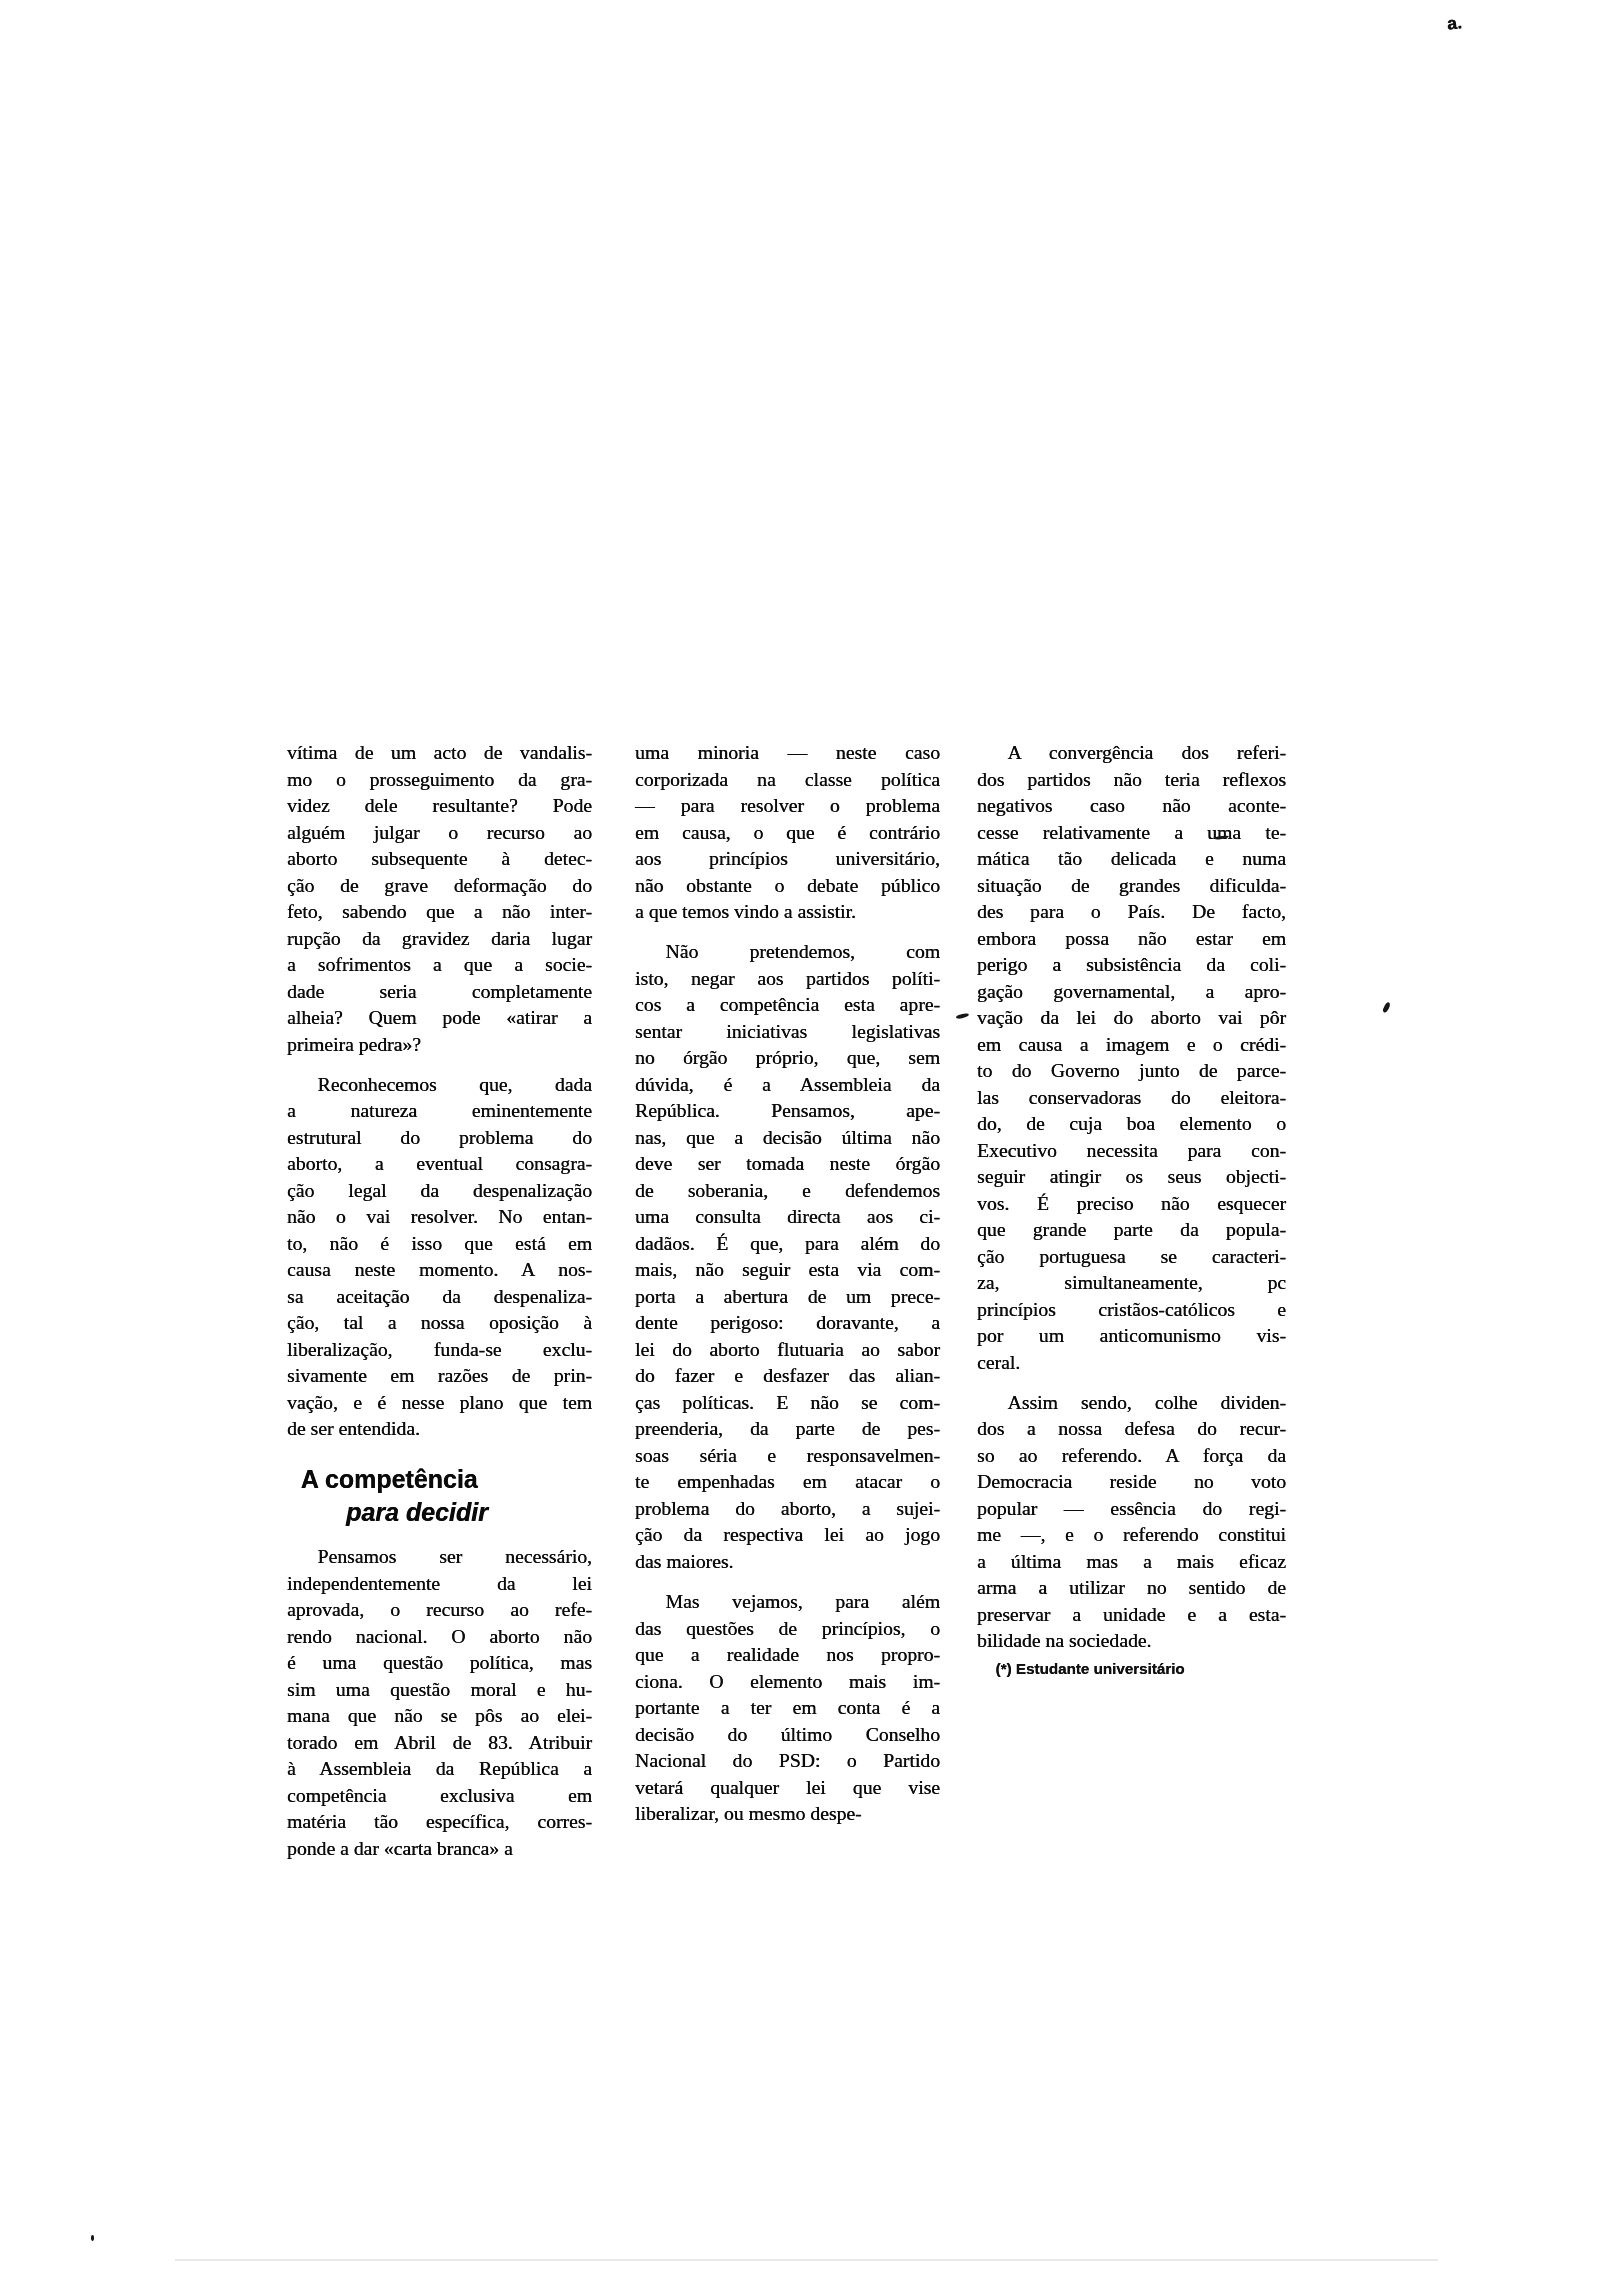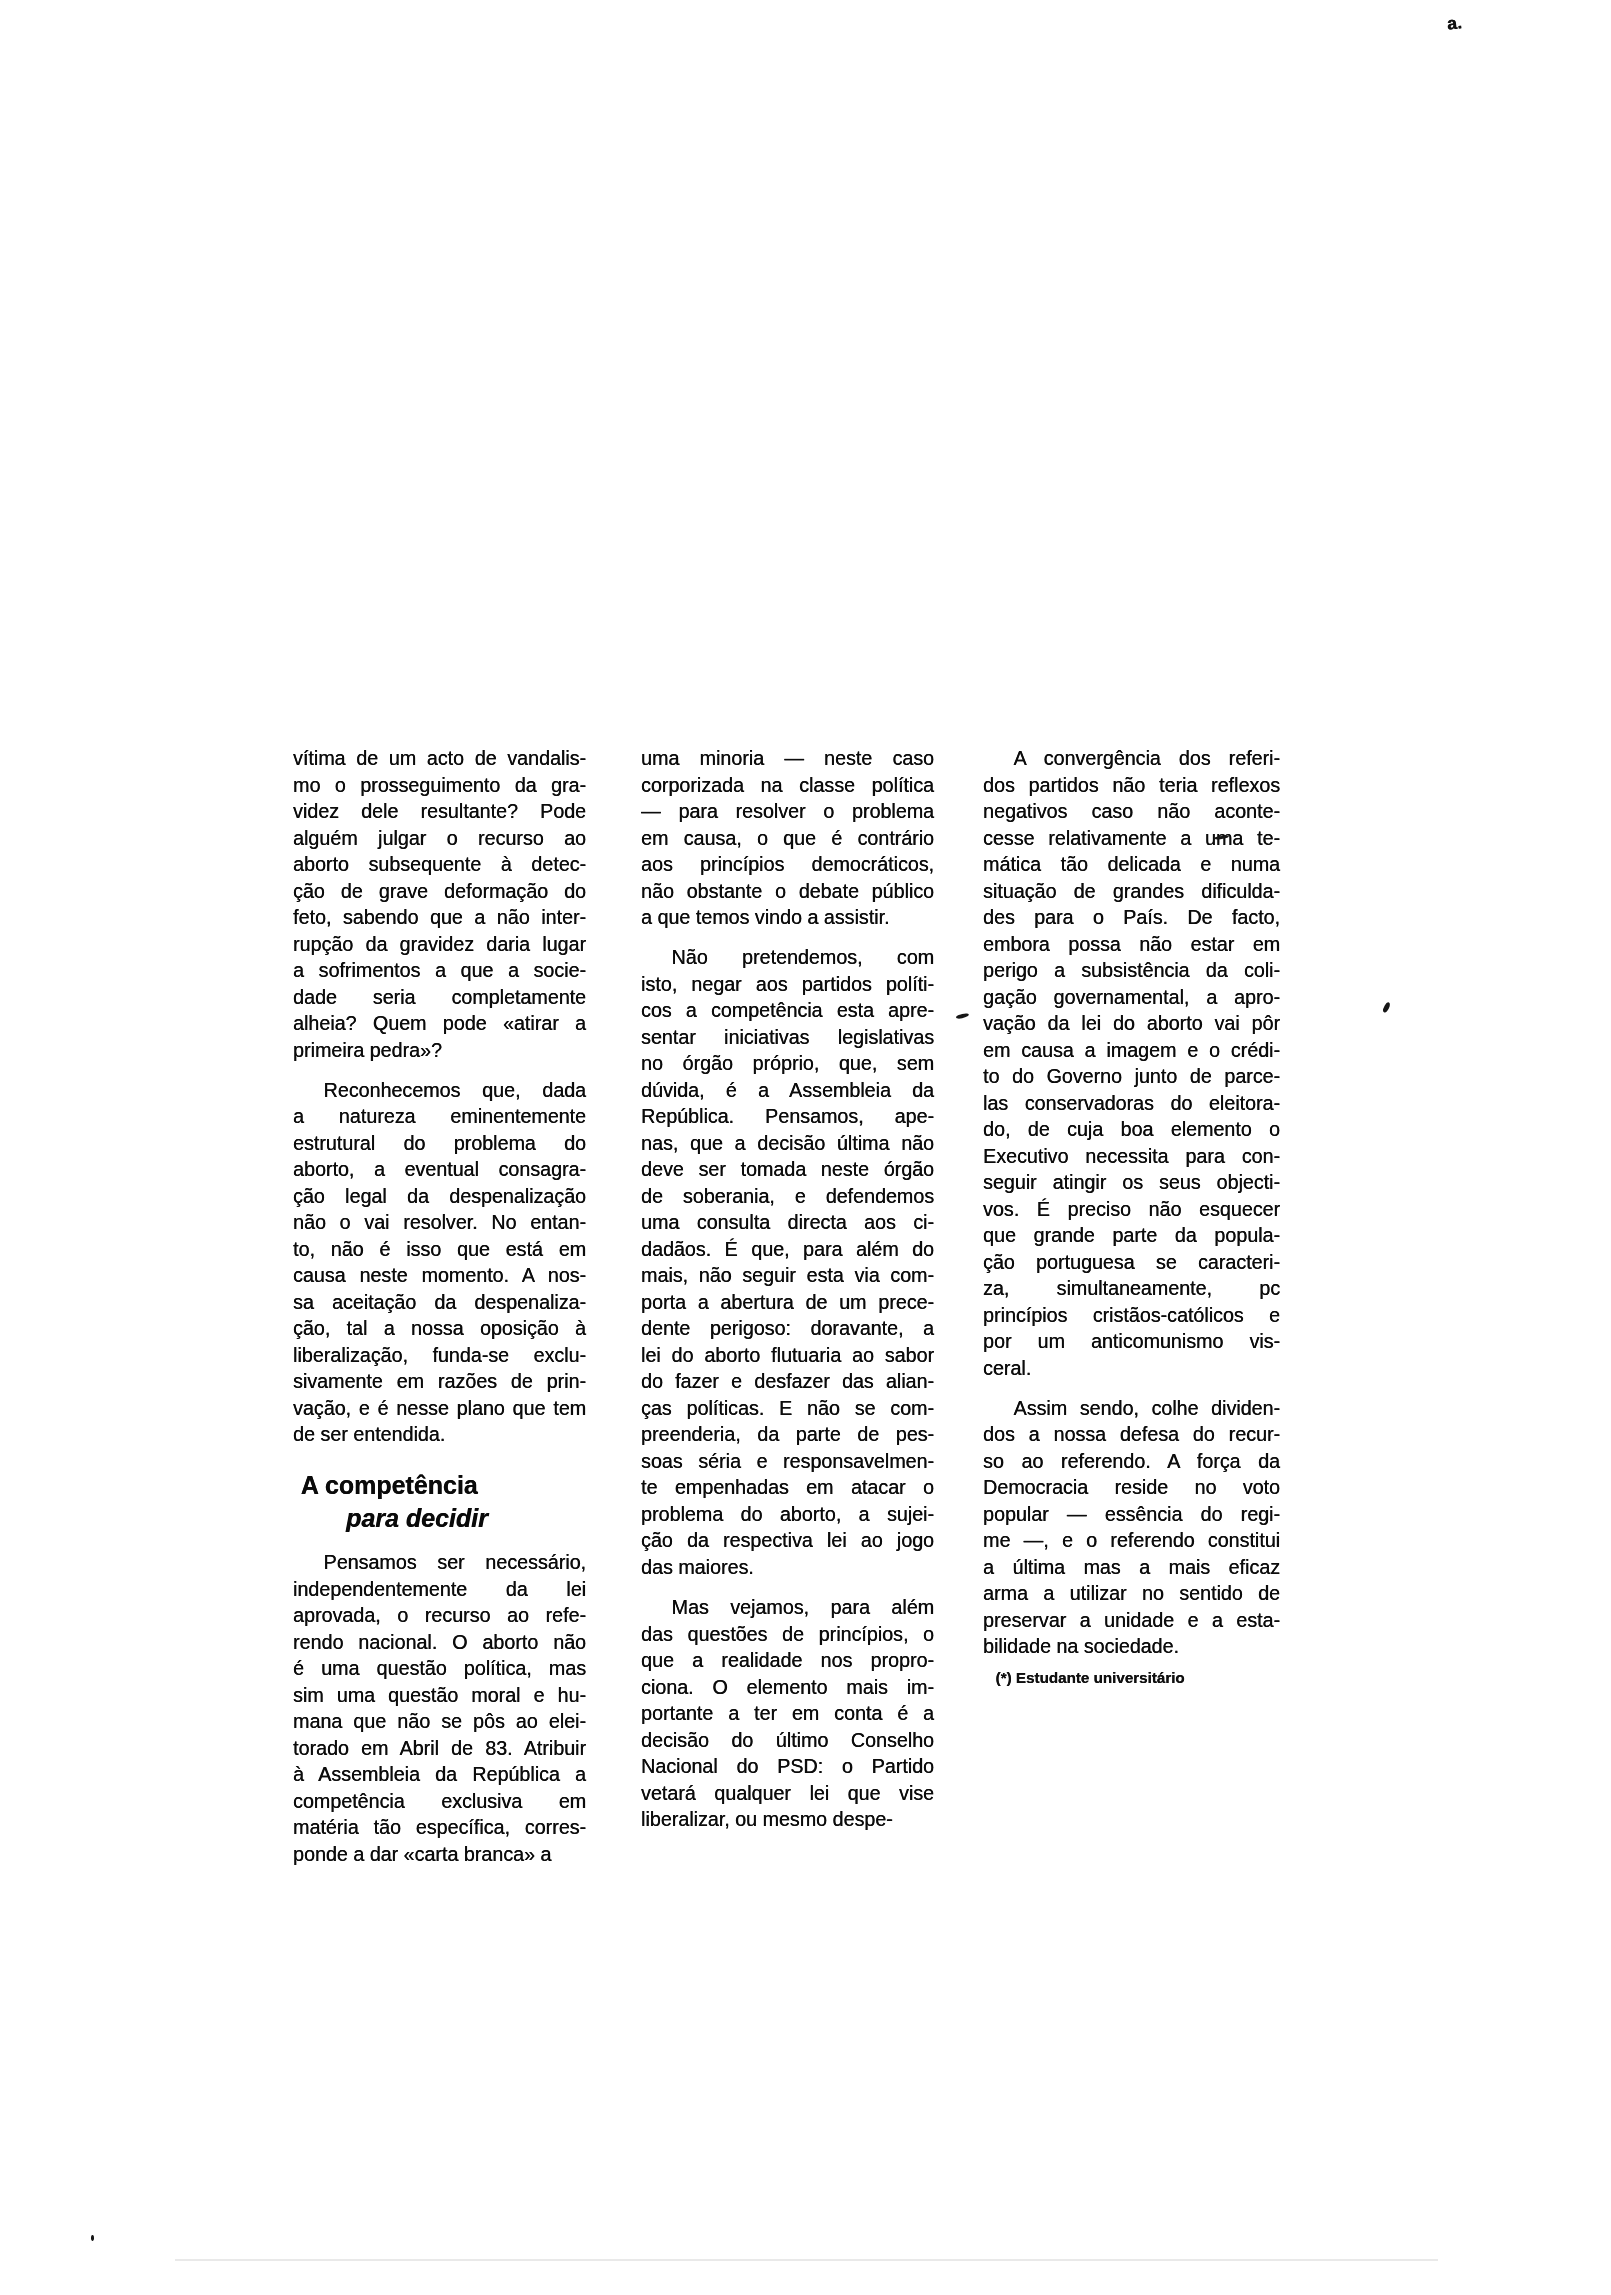--- a/index.html
+++ b/index.html
@@ -7,21 +7,21 @@
     position:relative;
     width:1612px;height:2295px;
     background:#ffffff;
     font-family:"Liberation Sans", sans-serif;
     overflow:hidden;
   }
   .col{position:absolute;}
   #col1{left:284px;top:736px;width:311px;}
   #col2{left:632px;top:736px;width:311px;}
   #col3{left:974px;top:736px;width:315px;}
-  .para{margin:9px;}
+  .para{margin:3px;font-family:Liberation Serif, serif;}
   .para + .para, .h2 + .para{margin-top:13.8px;}
   .line{
     font-size:19.7px;
     line-height:26.5px;
     color:#0c0c0c;
     text-align:justify;
     text-align-last:justify;
     white-space:normal;
     text-shadow:0.3px 0 0 currentColor;
   }
@@ -120,21 +120,21 @@
         <div class="line">matéria tão específica, corres-</div>
         <div class="line last">ponde a dar «carta branca» a</div>
       </div>
     </div>
   <div class="col" id="col2">
       <div class="para">
         <div class="line">uma minoria — neste caso</div>
         <div class="line">corporizada na classe política</div>
         <div class="line">— para resolver o problema</div>
         <div class="line">em causa, o que é contrário</div>
-        <div class="line">aos princípios democráticos,</div>
+        <div class="line">aos princípios universitário,</div>
         <div class="line">não obstante o debate público</div>
         <div class="line last">a que temos vindo a assistir.</div>
       </div>
       <div class="para">
         <div class="line indent">Não pretendemos, com</div>
         <div class="line">isto, negar aos partidos políti-</div>
         <div class="line">cos a competência esta apre-</div>
         <div class="line">sentar iniciativas legislativas</div>
         <div class="line">no órgão próprio, que, sem</div>
         <div class="line">dúvida, é a Assembleia da</div>

